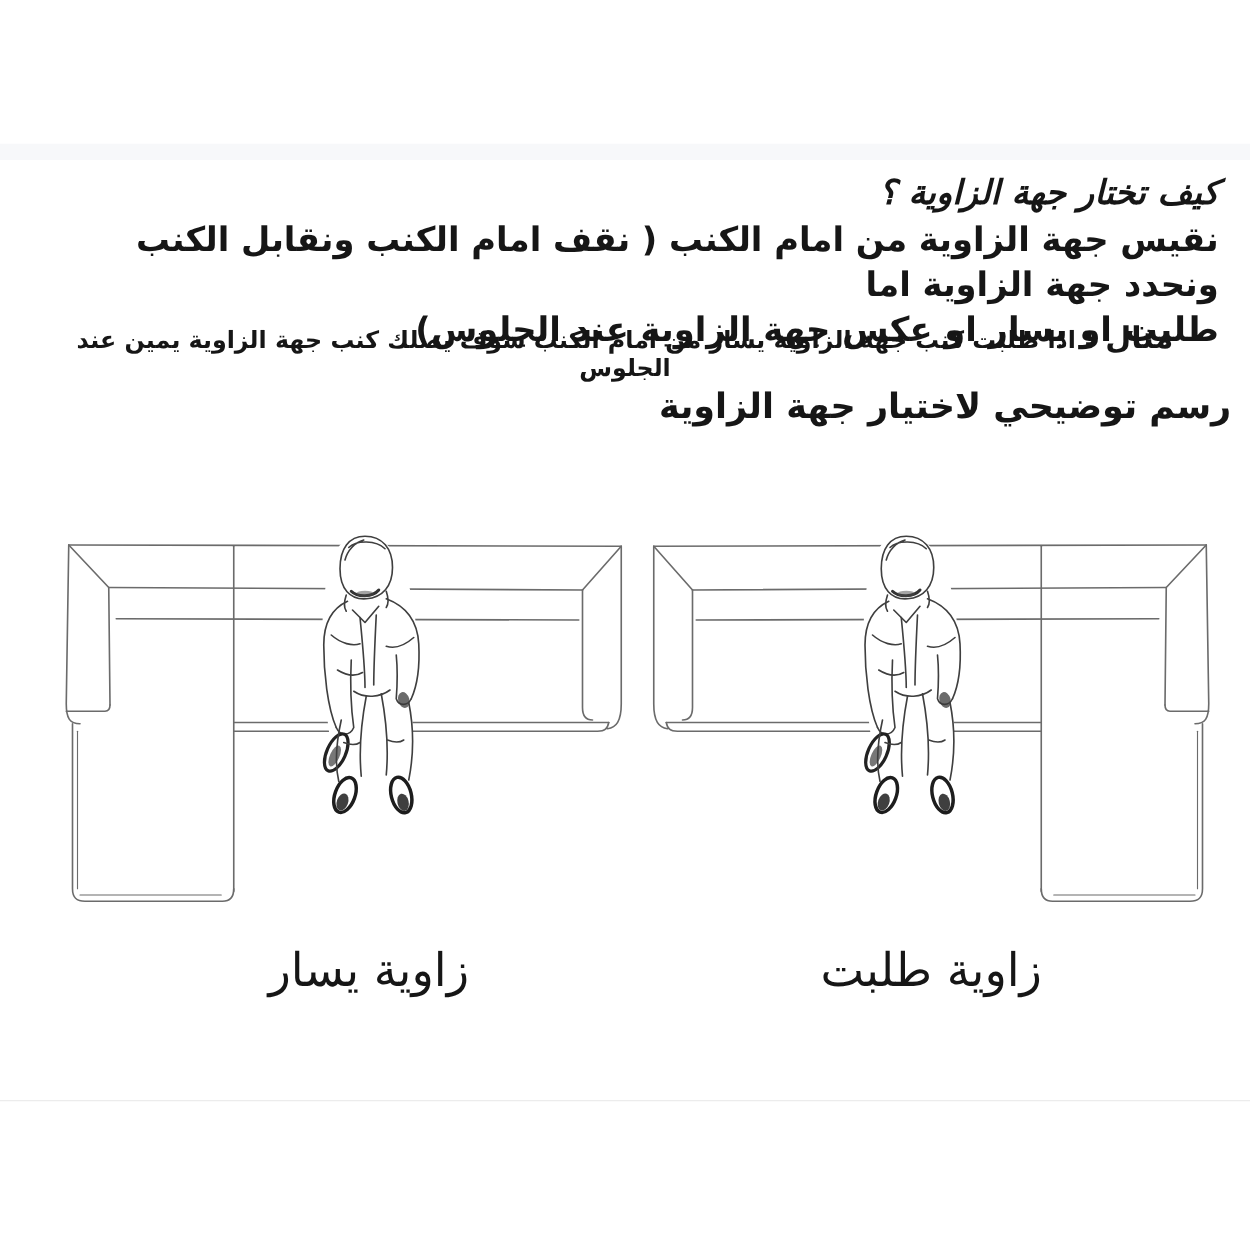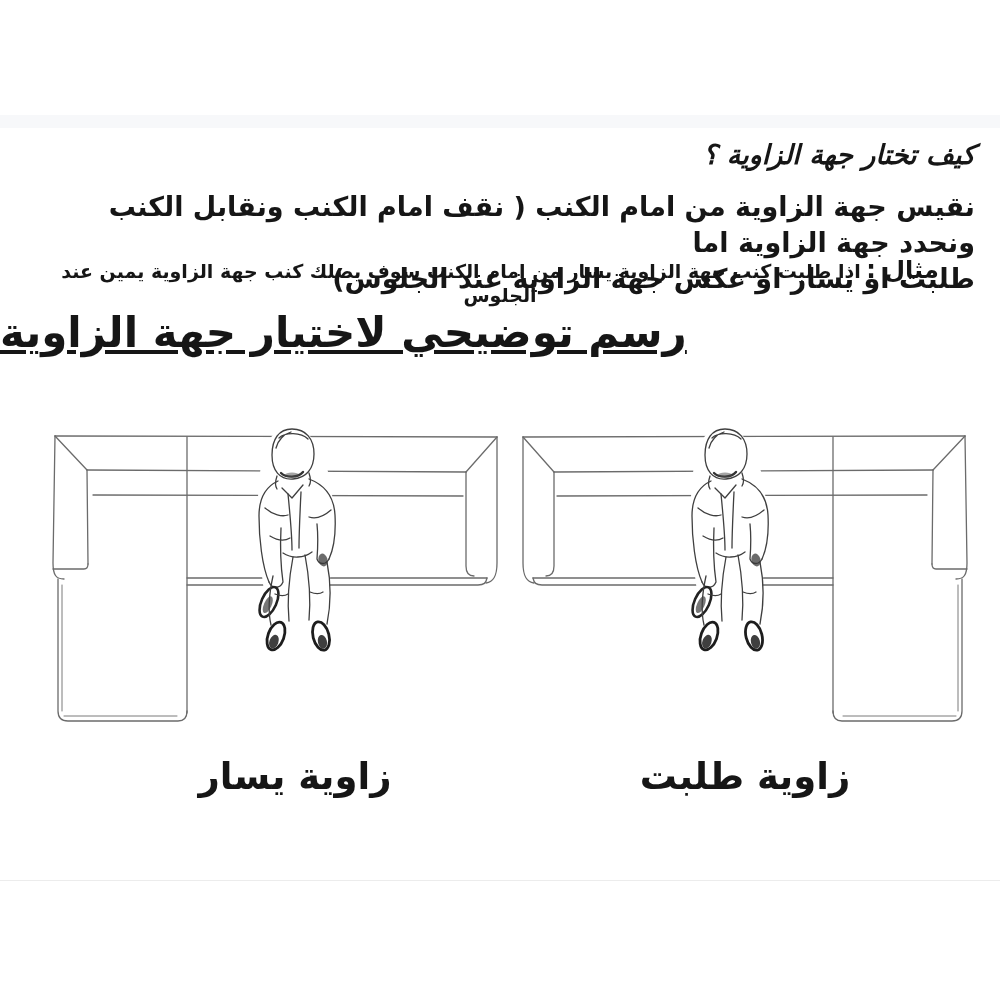--- a/index.html
+++ b/index.html
@@ -10,38 +10,38 @@
   }
   .band{position:absolute;left:0;top:115px;width:1000px;height:13px;background:#f7f8fa;}
   .title{
     position:absolute;top:121px;right:25px;left:25px;
     direction:rtl;text-align:right;
     font-size:27px;font-weight:bold;letter-spacing:-0.2px;font-style:italic;
   }
   .intro{
     position:absolute;top:175px;right:25px;left:25px;
     direction:rtl;text-align:right;
-    font-size:27px;font-weight:bold;line-height:36px;letter-spacing:-0.2px;margin-top:14px;
+    font-size:27px;font-weight:bold;line-height:36px;letter-spacing:-0.2px;
   }
   .example{
     position:absolute;top:256px;right:25px;left:25px;
     direction:rtl;text-align:center;font-weight:bold;
   }
   .example .ex-label{font-size:24px;}
   .example .ex-text{font-size:19px;}
   .diagram-heading{
     position:absolute;top:308px;left:0;width:985px;
-    direction:rtl;text-align:left;
-    font-size:42px;font-weight:bold;letter-spacing:-0.5px;text-decoration:underline;
+    direction:rtl;text-align:right;
+    font-size:28px;font-weight:bold;letter-spacing:-0.5px;
   }
   .illus{position:absolute;left:0;top:420px;width:1000px;height:340px;}
   .caption{
     position:absolute;top:755px;width:460px;
     direction:rtl;text-align:center;
-    font-size:37px;font-weight:bold;
+    font-size:37px;font-weight:normal;
   }
   .caption.left{left:65px;}
   .caption.right{left:515px;}
   .divider{position:absolute;left:0;top:880px;width:1000px;height:1px;background:#ececec;}
 </style>
 </head>
 <body>
 
 <div class="band"></div>
 

